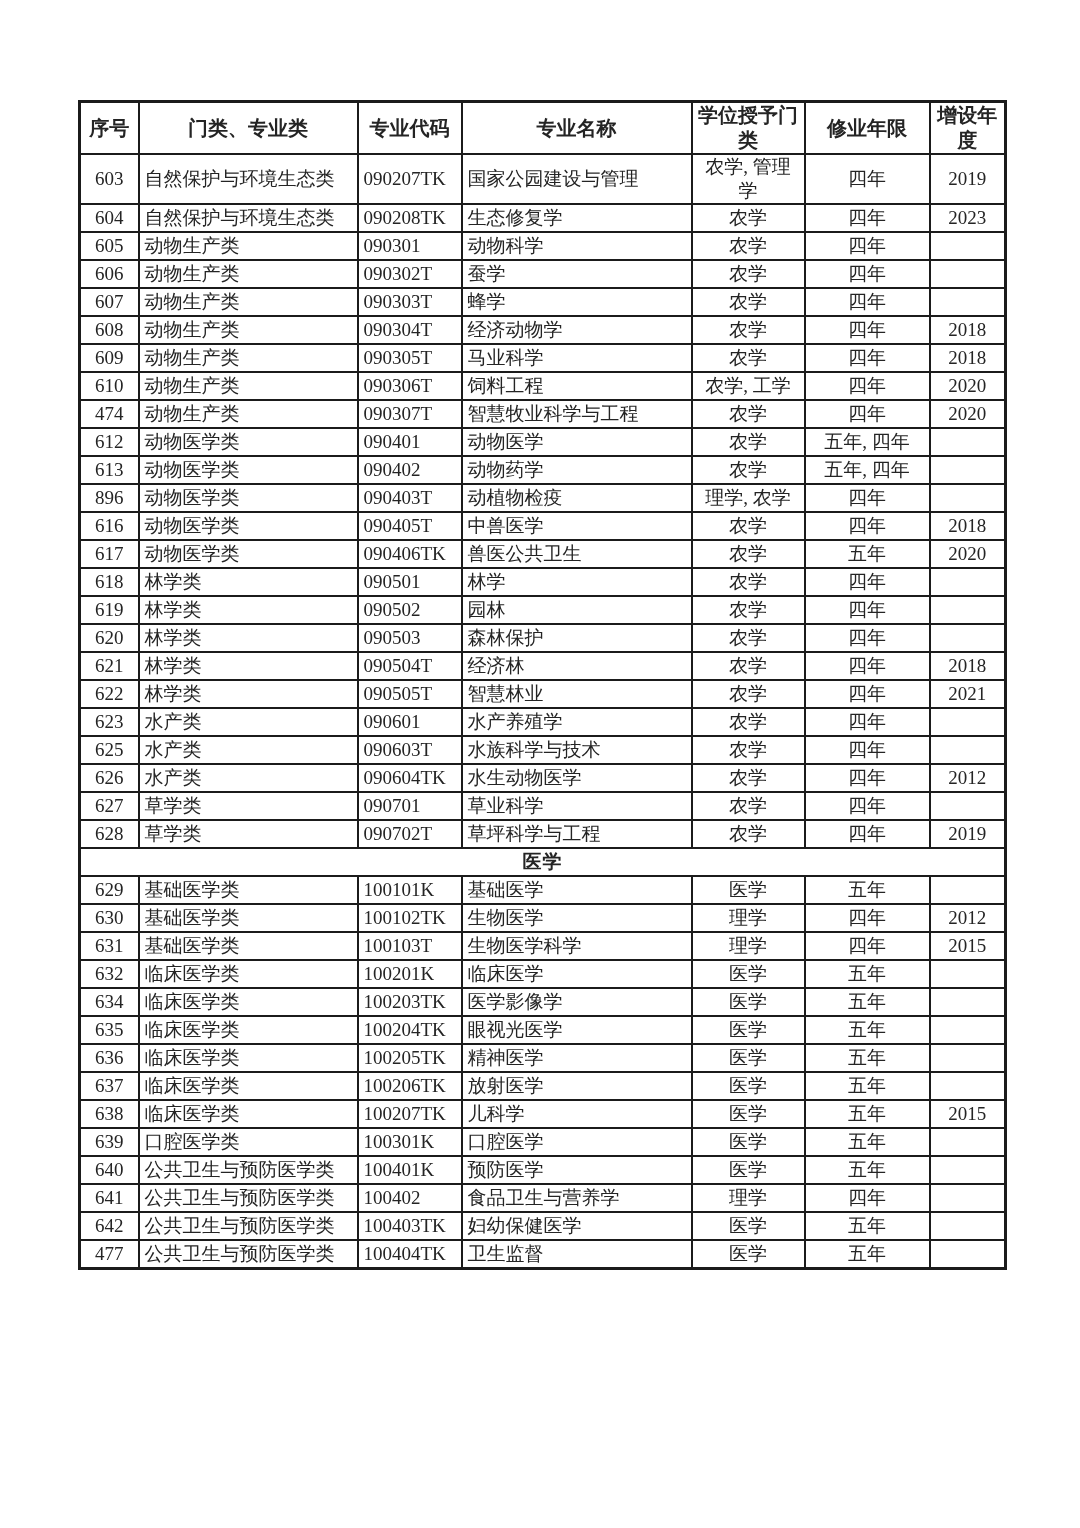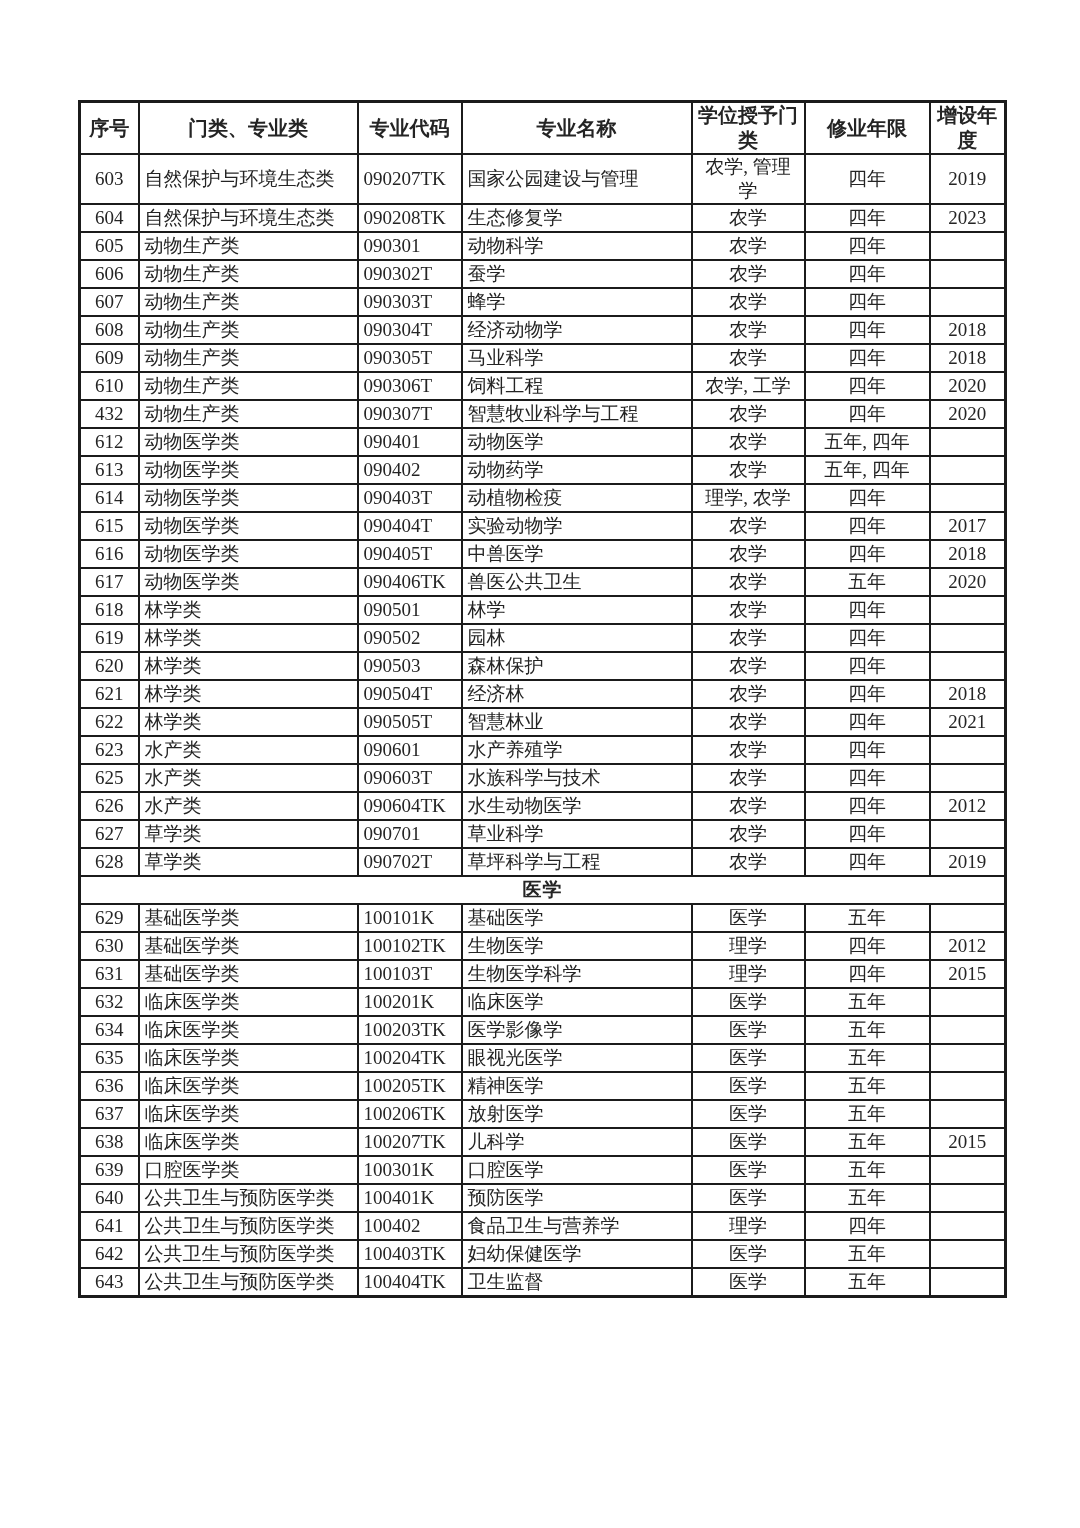--- a/index.html
+++ b/index.html
@@ -154,21 +154,21 @@
         <tr>
           <td class="c-center">610</td>
           <td class="c-left">动物生产类</td>
           <td class="c-left">090306T</td>
           <td class="c-left">饲料工程</td>
           <td class="c-center">农学, 工学</td>
           <td class="c-center">四年</td>
           <td class="c-center">2020</td>
         </tr>
         <tr>
-          <td class="c-center">432</td>
+          <td class="c-center">474</td>
           <td class="c-left">动物生产类</td>
           <td class="c-left">090307T</td>
           <td class="c-left">智慧牧业科学与工程</td>
           <td class="c-center">农学</td>
           <td class="c-center">四年</td>
           <td class="c-center">2020</td>
         </tr>
         <tr>
           <td class="c-center">612</td>
           <td class="c-left">动物医学类</td>
@@ -181,36 +181,27 @@
         <tr>
           <td class="c-center">613</td>
           <td class="c-left">动物医学类</td>
           <td class="c-left">090402</td>
           <td class="c-left">动物药学</td>
           <td class="c-center">农学</td>
           <td class="c-center">五年, 四年</td>
           <td class="c-center"></td>
         </tr>
         <tr>
-          <td class="c-center">614</td>
+          <td class="c-center">896</td>
           <td class="c-left">动物医学类</td>
           <td class="c-left">090403T</td>
           <td class="c-left">动植物检疫</td>
           <td class="c-center">理学, 农学</td>
           <td class="c-center">四年</td>
           <td class="c-center"></td>
-        </tr>
-        <tr>
-          <td class="c-center">615</td>
-          <td class="c-left">动物医学类</td>
-          <td class="c-left">090404T</td>
-          <td class="c-left">实验动物学</td>
-          <td class="c-center">农学</td>
-          <td class="c-center">四年</td>
-          <td class="c-center">2017</td>
         </tr>
         <tr>
           <td class="c-center">616</td>
           <td class="c-left">动物医学类</td>
           <td class="c-left">090405T</td>
           <td class="c-left">中兽医学</td>
           <td class="c-center">农学</td>
           <td class="c-center">四年</td>
           <td class="c-center">2018</td>
         </tr>
@@ -427,21 +418,21 @@
         <tr>
           <td class="c-center">642</td>
           <td class="c-left">公共卫生与预防医学类</td>
           <td class="c-left">100403TK</td>
           <td class="c-left">妇幼保健医学</td>
           <td class="c-center">医学</td>
           <td class="c-center">五年</td>
           <td class="c-center"></td>
         </tr>
         <tr>
-          <td class="c-center">643</td>
+          <td class="c-center">477</td>
           <td class="c-left">公共卫生与预防医学类</td>
           <td class="c-left">100404TK</td>
           <td class="c-left">卫生监督</td>
           <td class="c-center">医学</td>
           <td class="c-center">五年</td>
           <td class="c-center"></td>
         </tr>
       </tbody>
   </table>
 

